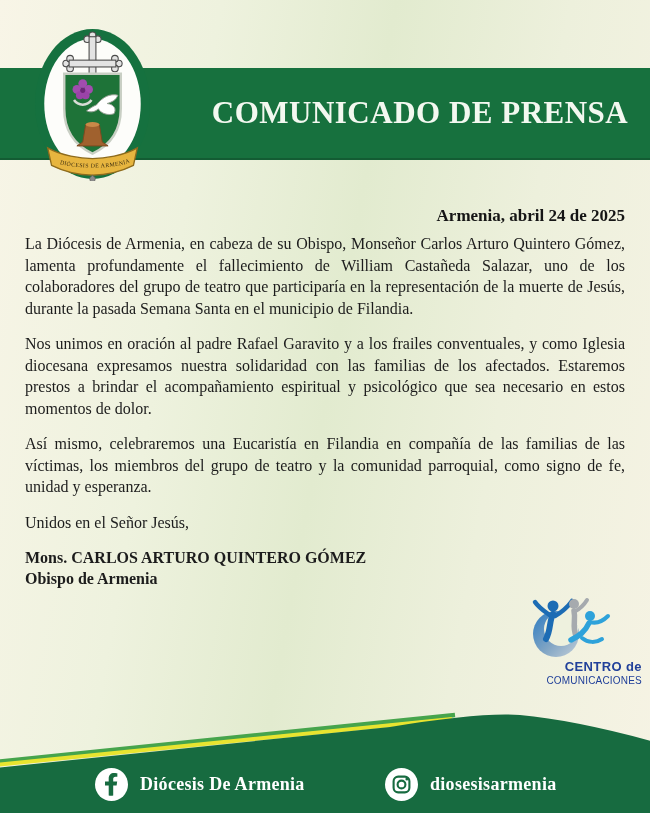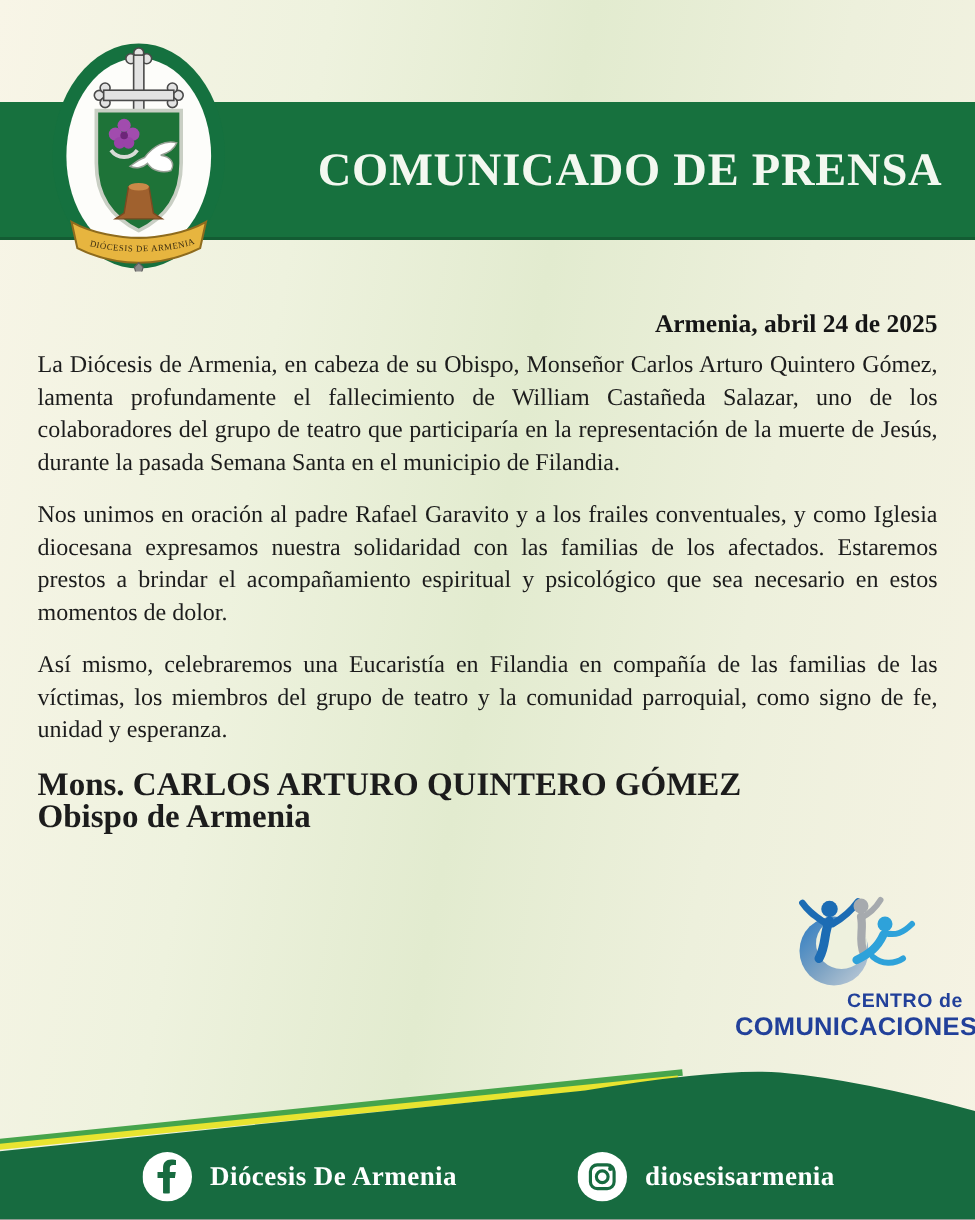--- a/index.html
+++ b/index.html
@@ -22,27 +22,27 @@
   .crest { position:absolute; top:27px; left:32px; width:121px; height:154px; }
   
   .date-line {
     position:absolute; top:206px; right:25px;
     font-size:17px; font-weight:bold; color:#151515;
   }
   
   .copy { position:absolute; top:233px; left:25px; width:600px; color:#1c1c1c; }
   .copy p { margin:0 0 14px 0; font-size:16px; line-height:21.5px; text-align:justify; }
   .copy p.closing { margin-top:7px; text-align:left; }
-  .signature { margin-top:13px; font-weight:bold; font-size:22px; line-height:21px; }
+  .signature { margin-top:13px; font-weight:bold; font-size:16px; line-height:21px; }
   
   .centro { position:absolute; top:596px; right:8px; width:152px; text-align:right;
             font-family:"Liberation Sans", sans-serif; line-height:1.15; }
   .centro svg { display:block; margin:0 auto 2px auto; }
   .cl1 { font-size:13px; font-weight:800; color:#21409a; letter-spacing:.4px; }
-  .cl2 { font-size:17px; font-weight:700; color:#21409a; letter-spacing:.2px; }
+  .cl2 { font-size:10px; font-weight:400; color:#21409a; letter-spacing:.2px; }
   .cl3 { font-size:12.5px; font-weight:800; color:#1b95d4; letter-spacing:.2px; }
   
   .footer-wave { position:absolute; left:0; bottom:0; width:650px; height:105px; }
   .social { position:absolute; bottom:12px; display:flex; align-items:center; gap:12px; }
   .social.fb { left:95px; }
   .social.ig { left:385px; }
   .social .label { font-size:18px; font-weight:bold; color:#ffffff; letter-spacing:.3px; }
   .social svg { display:block; }
 </style>
 </head>
@@ -100,20 +100,21 @@
       <path d="M62,152 L59,155 L62,166 L65,155 Z" fill="#8a8a8a" stroke="#5e5e5e" stroke-width="0.8"></path>
     </g>
   </svg>
 
   <div class="date-line">Armenia, abril 24 de 2025</div>
 
   <div class="copy">
     <p>La Diócesis de Armenia, en cabeza de su Obispo, Monseñor Carlos Arturo Quintero Gómez, lamenta profundamente el fallecimiento de William Castañeda Salazar, uno de los colaboradores del grupo de teatro que participaría en la representación de la muerte de Jesús, durante la pasada Semana Santa en el municipio de Filandia.</p>
     <p>Nos unimos en oración al padre Rafael Garavito y a los frailes conventuales, y como Iglesia diocesana expresamos nuestra solidaridad con las familias de los afectados. Estaremos prestos a brindar el acompañamiento espiritual y psicológico que sea necesario en estos momentos de dolor.</p>
     <p>Así mismo, celebraremos una Eucaristía en Filandia en compañía de las familias de las víctimas, los miembros del grupo de teatro y la comunidad parroquial, como signo de fe, unidad y esperanza.</p>
+    <p class="closing">Unidos en el Señor Jesús,</p>
     <div class="signature">
       <div>Mons. CARLOS ARTURO QUINTERO GÓMEZ</div>
       <div>Obispo de Armenia</div>
     </div>
   </div>
 
   <div class="centro">
     <svg width="92" height="62" viewBox="0 0 92 62">
       <defs>
         <linearGradient id="swirl" x1="0" y1="0" x2="1" y2="1">

